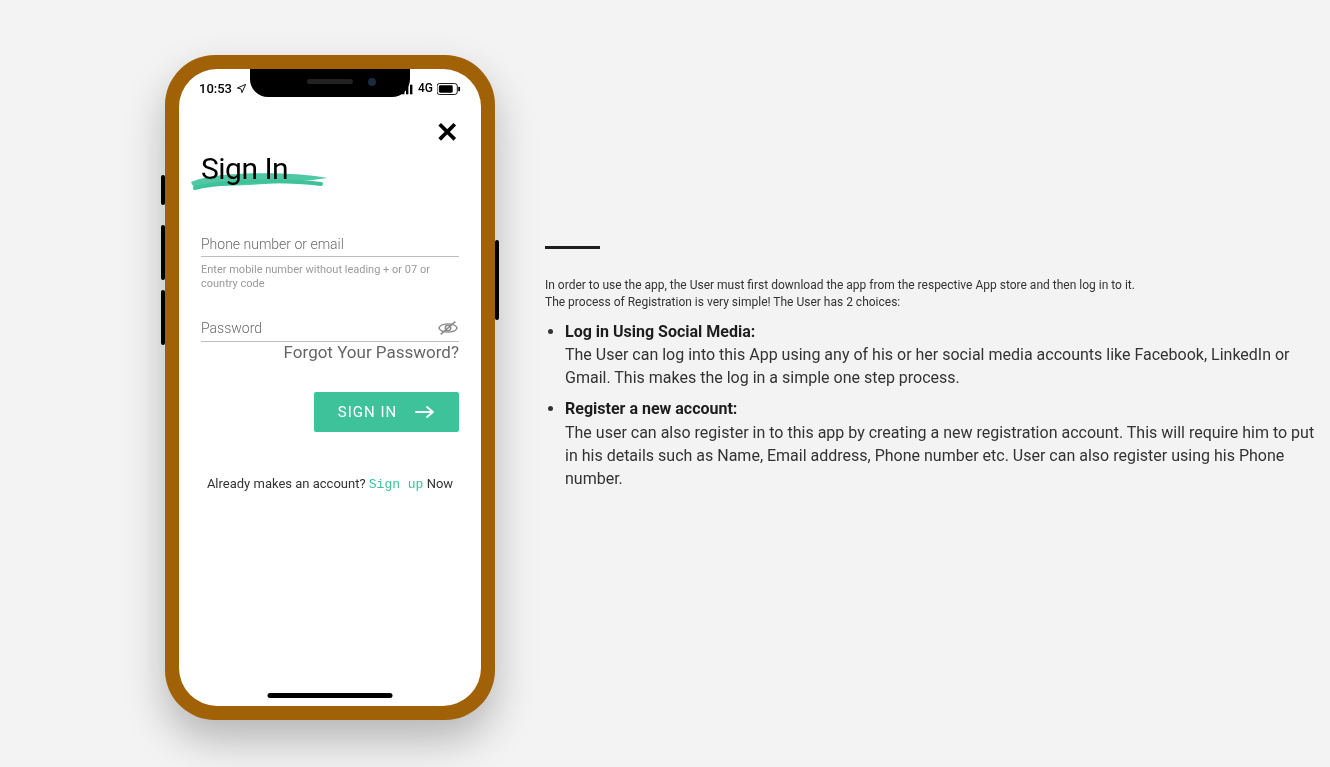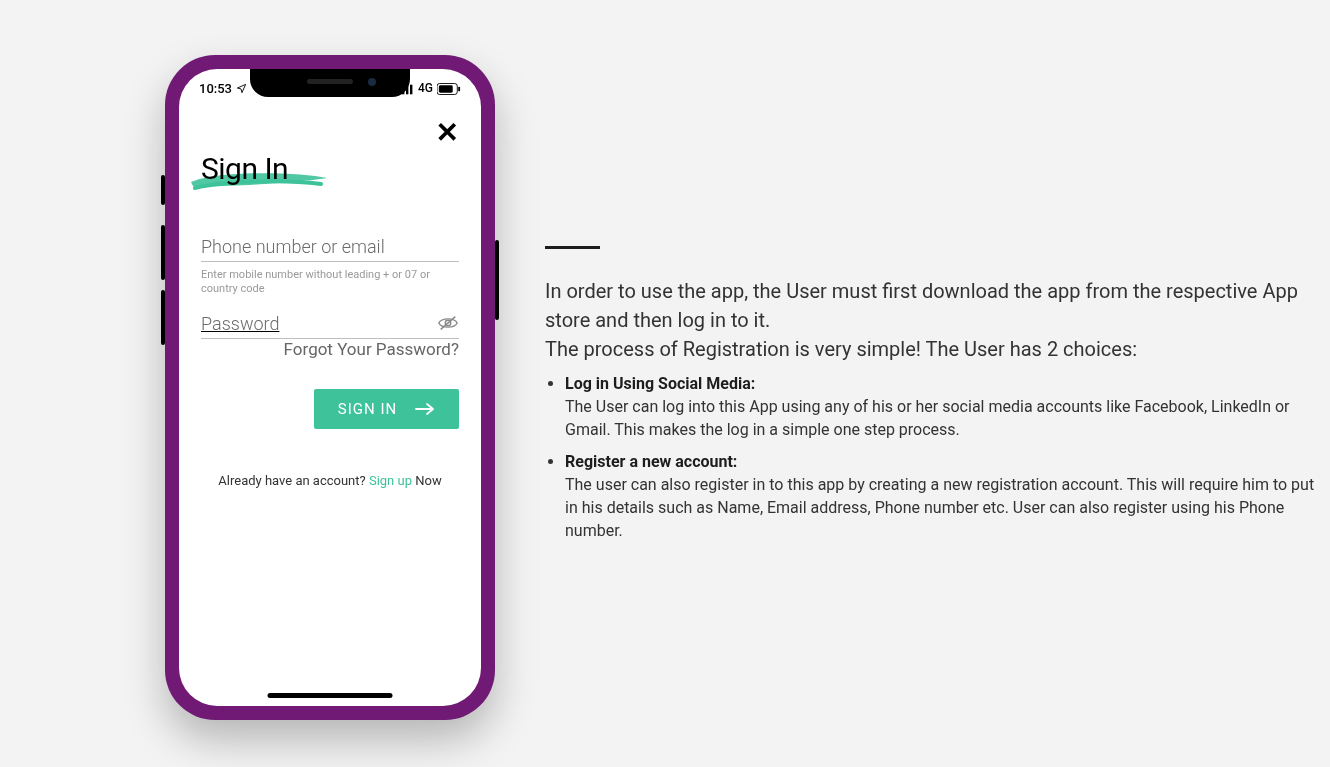--- a/index.html
+++ b/index.html
@@ -17,21 +17,21 @@
     position: absolute;
     left: 165px;
     top: 55px;
     width: 330px;
     height: 665px;
   }
   .phone-frame {
     position: relative;
     width: 100%;
     height: 100%;
-    background: #701a75;
+    background: #a16207;
     border-radius: 50px;
     padding: 14px;
     box-shadow: 0 20px 40px rgba(0,0,0,0.25);
   }
   .phone-screen {
     background: #fff;
     width: 100%;
     height: 100%;
     border-radius: 38px;
     position: relative;
@@ -128,30 +128,30 @@
     z-index:1;
     font-size:30px;
     font-weight:400;
     color:#000;
     letter-spacing:-0.5px;
   }
 
   .field {
     margin-top:50px;
   }
-  .field + .field { margin-top:16px;text-decoration:underline; }
+  .field + .field { margin-top:27px; }
   .field-input-row {
     border-bottom:1px solid #bfbfbf;
     display:flex;
     align-items:center;
     padding-bottom:4px;
   }
   .field-input-row span {
     flex:1;
-    font-size:18px;
+    font-size:14px;
     color:#6b6b6b;
     font-weight:300;
   }
   .field-hint {
     font-size:11px;
     color:#9a9a9a;
     line-height:1.3;
     margin-top:6px;
     max-width:230px;
   }
@@ -176,21 +176,21 @@
     font-weight:400;
     border-radius:2px;
   }
   .signin-btn svg { stroke:#fff; }
   .bottom-row {
     text-align:center;
     font-size:13px;
     color:#333;
     margin-top:44px;
   }
-  .bottom-row .link { color:#3ec29a; }
+  .bottom-row .link { color:#3ec29a;font-family:Liberation Mono, monospace; }
   .home-indicator {
     position:absolute;
     bottom:8px;
     left:50%;
     transform:translateX(-50%);
     width:125px;
     height:5px;
     background:#000;
     border-radius:3px;
   }
@@ -210,21 +210,21 @@
     letter-spacing:-0.5px;
   }
   .doc-underline {
     width:55px;
     height:3px;
     background:#1d1d1d;
     margin-top:18px;
     margin-bottom:28px;
   }
   .doc p {
-    font-size:20px;
+    font-size:12px;
     line-height:1.45;
     color:#333;
   }
   .doc ul {
     list-style:disc;
     padding-left:20px;
     margin: 8px 0 6px 0;
   }
   .doc li {
     font-size:16px;
@@ -307,21 +307,21 @@
 
         <div class="signin-btn">
           <span>SIGN IN</span>
           <svg width="20" height="14" viewBox="0 0 20 14" fill="none" stroke-width="1.8" stroke-linecap="round" stroke-linejoin="round">
               <line x1="1" y1="7" x2="17" y2="7"></line>
               <polyline points="12,2 18,7 12,12"></polyline>
             </svg>
         </div>
 
         <div class="bottom-row">
-          <span>Already have an account? </span><span class="link">Sign up</span><span> Now</span>
+          <span>Already makes an account? </span><span class="link">Sign up</span><span> Now</span>
         </div>
       </div>
 
       <div class="home-indicator"></div>
     </div>
   </div>
 </div>
 
 <div class="doc">
   <div class="doc-underline"></div>

